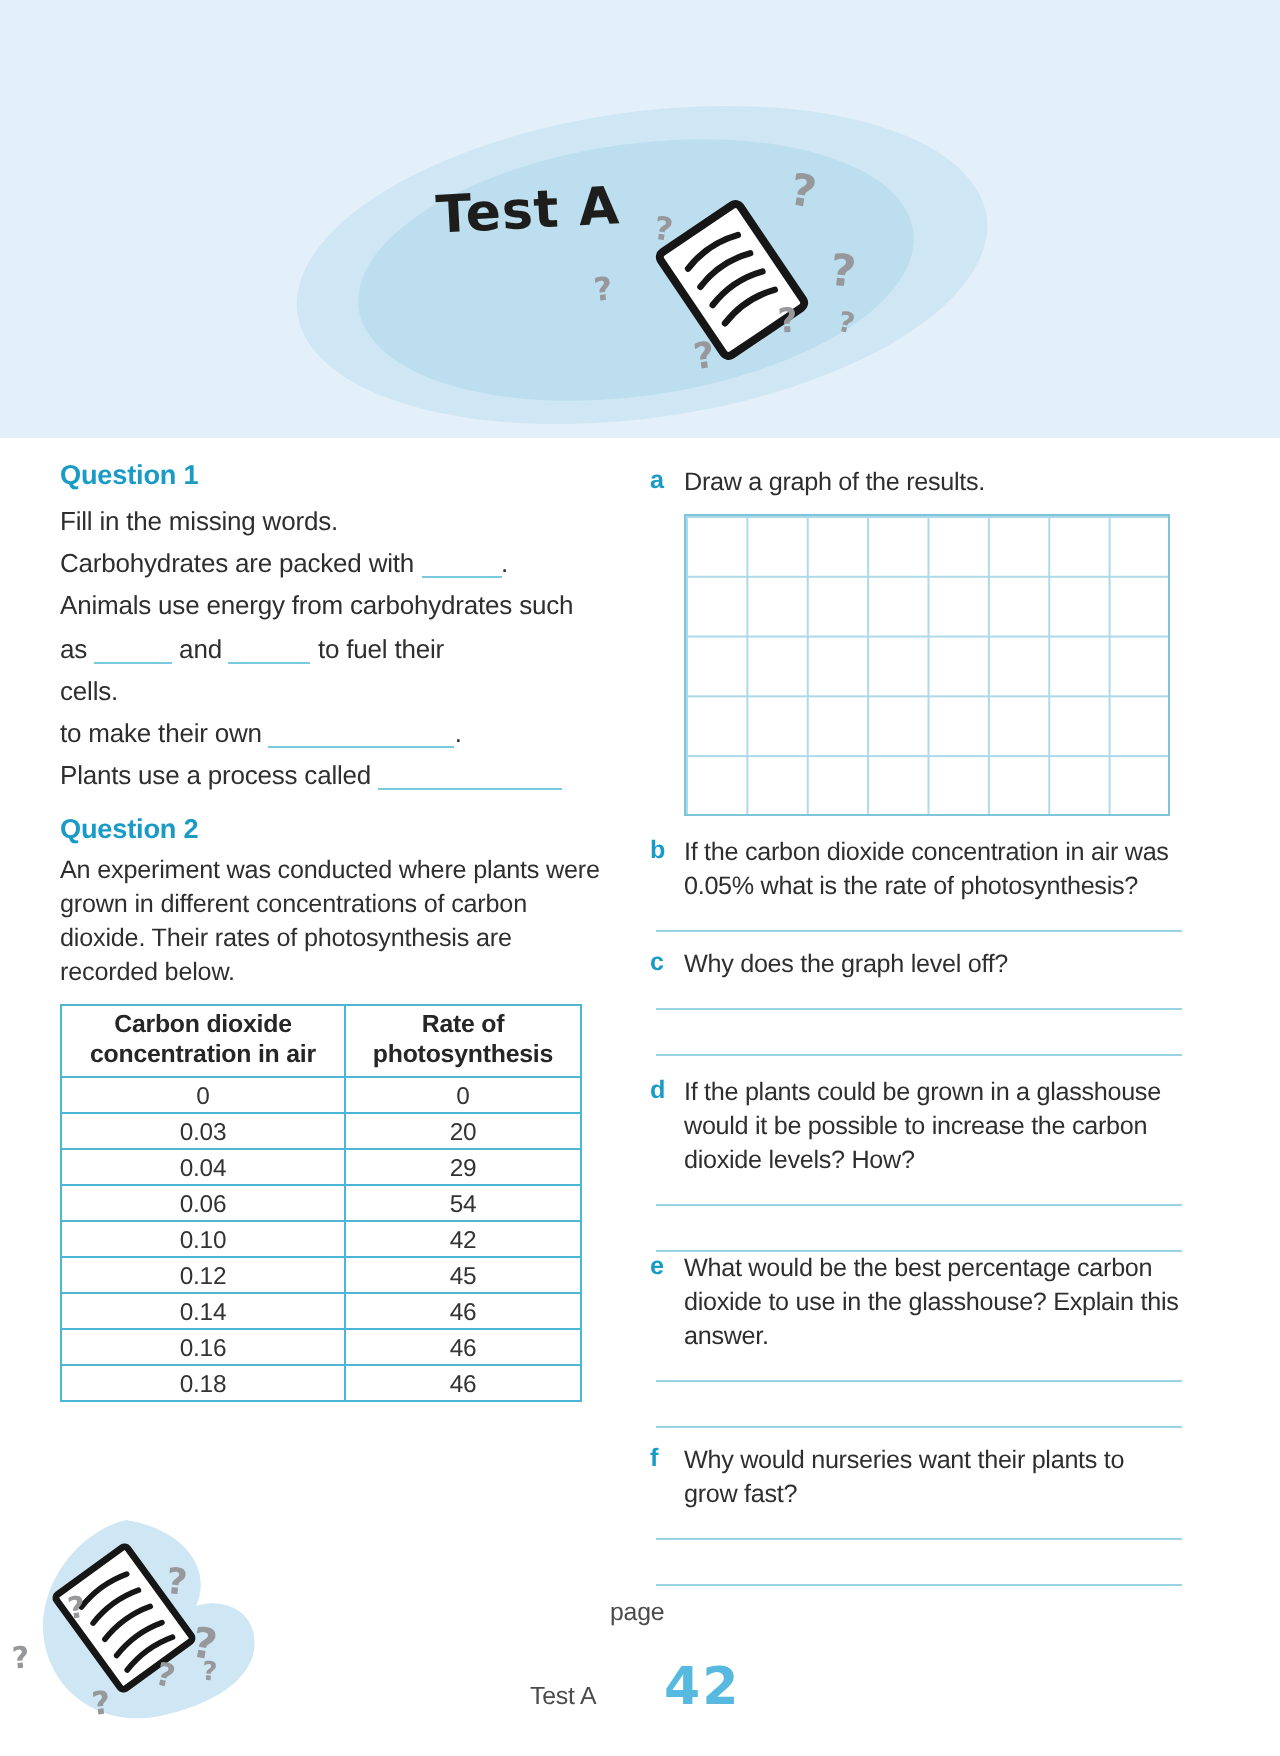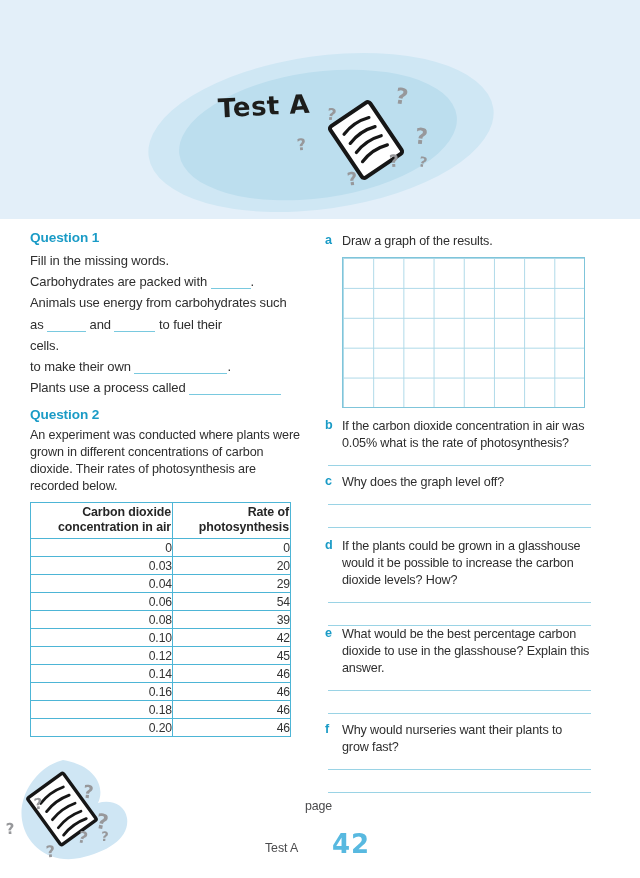--- a/index.html
+++ b/index.html
@@ -21,21 +21,21 @@
   .paper-svg{position:absolute}
   
   .col-left{position:absolute;left:30px;top:230px;width:288px}
   .q-heading{margin:0;font-size:13.6px;font-weight:bold;color:#1a9bc6}
   .q1-lines{margin-top:5px}
   .q1-line{line-height:21.2px;font-size:13px;white-space:nowrap}
   .blank{display:inline-block;height:13px;border-bottom:1.5px solid #79c9df;vertical-align:-3px}
   .q2-head{margin-top:9px}
   .q2-para{margin:5px 0 0;font-size:12.6px;line-height:17px;white-space:pre-line}
   table.results{border-collapse:collapse;margin-top:7px;width:260px;table-layout:fixed}
-  table.results th,table.results td{border:1.5px solid #4db5d6;text-align:right}
+  table.results th,table.results td{border:1.5px solid #4db5d6;text-align:center}
   table.results th{font-size:12.4px;font-weight:bold;line-height:1.2;padding:2px 1px 3px;white-space:pre-line;color:#262626}
   table.results td{font-size:12.2px;color:#333;height:17px;padding:0}
   
   .col-right{position:absolute;left:325px;top:0;width:296px}
   .q-item{position:absolute;left:0;width:296px}
   #item-a{top:233px} #item-b{top:418px} #item-c{top:474px}
   #item-d{top:538px} #item-e{top:626px} #item-f{top:722px}
   .q-letter{position:absolute;left:0;top:0;font-size:12.6px;font-weight:bold;color:#1a9bc6}
   .q-text{margin-left:17px;font-size:12.6px;line-height:17px;white-space:pre-line;letter-spacing:-0.15px}
   .graph-grid{
@@ -125,45 +125,37 @@
         </tr>
         <tr>
           <td>0.04</td>
           <td>29</td>
         </tr>
         <tr>
           <td>0.06</td>
           <td>54</td>
         </tr>
         <tr>
-          <td>0.08</td>
-          <td>39</td>
-        </tr>
-        <tr>
           <td>0.10</td>
           <td>42</td>
         </tr>
         <tr>
           <td>0.12</td>
           <td>45</td>
         </tr>
         <tr>
           <td>0.14</td>
           <td>46</td>
         </tr>
         <tr>
           <td>0.16</td>
           <td>46</td>
         </tr>
         <tr>
           <td>0.18</td>
-          <td>46</td>
-        </tr>
-        <tr>
-          <td>0.20</td>
           <td>46</td>
         </tr>
       </tbody>
   </table>
 </section>
 
 <section class="col-right">
 
   <div class="q-item" id="item-a">
     <span class="q-letter">a</span>

